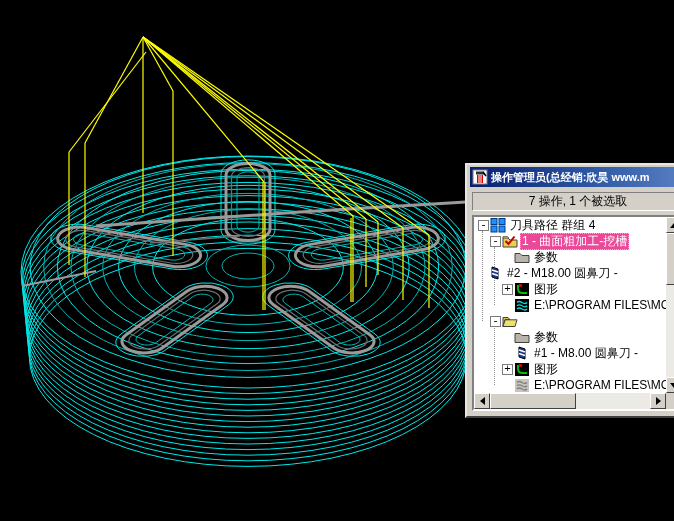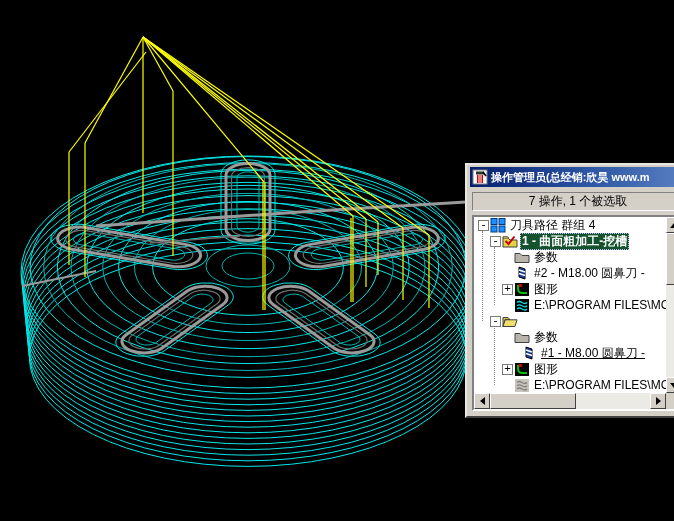--- a/index.html
+++ b/index.html
@@ -33,21 +33,21 @@
   .rows{position:absolute;left:0;top:0;right:16px;bottom:16px;overflow:hidden;background:#fff;}
   .trow{height:16px;display:flex;align-items:center;font-size:12px;white-space:nowrap;position:relative;z-index:2;}
   .slot{width:13px;flex:none;display:flex;align-items:center;justify-content:center;}
   .xp{
     width:11px;height:11px;box-sizing:border-box;background:#fff;border:1px solid #7b7b7b;
     font-size:11px;line-height:8px;text-align:center;color:#000;font-family:"Liberation Mono","DejaVu Sans Mono",monospace;
   }
   .ticon{width:18px;flex:none;display:flex;align-items:center;}
   .ticon svg{display:block;}
   .tlabel{padding:0 2px;color:#000;}
-  .trow.sel .tlabel{background:#14532d;color:#fff;font-weight:bold;outline:1px dotted #c0c0ff;outline-offset:-1px;}
+  .trow.sel .tlabel{background:#ec4899;color:#fff;font-weight:normal;outline:1px dotted #c0c0ff;outline-offset:-1px;}
   .guide{position:absolute;width:0;border-left:1px dotted #909090;z-index:1;}
   
   .vscroll{position:absolute;right:0;top:0;bottom:16px;width:16px;background:#eceae4;}
   .hscroll{position:absolute;left:0;bottom:0;right:16px;height:16px;background:#eceae4;display:flex;align-items:center;}
   .corner{position:absolute;right:0;bottom:0;width:16px;height:16px;background:#d4d0c8;}
   .sbtn{
     width:16px;height:16px;flex:none;box-sizing:border-box;background:#d4d0c8;
     border:1px solid;border-color:#ffffff #404040 #404040 #ffffff;
     display:flex;align-items:center;justify-content:center;
   }
@@ -204,21 +204,21 @@
         </div>
         <div class="trow" style="padding-left: 27px;">
           <span class="slot"></span>
           <span class="ticon">
             <svg width="16" height="16">
               <path d="M1 4.5 L6 4.5 L8 6.5 L15 6.5 L15 13.5 L1 13.5 Z" fill="#b8b4ac" stroke="#404040"></path>
             </svg>
           </span>
           <span class="tlabel">参数</span>
         </div>
-        <div class="trow" style="padding-left: 27px;">
+        <div class="trow" style="">
           <span class="slot"></span>
           <span class="ticon">
             <svg width="16" height="16">
               <path d="M5 2 L11 4 L11 14 L5 12 Z" fill="#1a3c9a" stroke="#000000"></path>
               <path d="M5 5 L11 7 M5 8.5 L11 10.5" stroke="#ffffff" stroke-width="1.4"></path>
             </svg>
           </span>
           <span class="tlabel">#2 - M18.00 圆鼻刀 -</span>
         </div>
         <div class="trow" style="padding-left: 27px;">
@@ -257,21 +257,21 @@
         </div>
         <div class="trow" style="padding-left: 27px;">
           <span class="slot"></span>
           <span class="ticon">
             <svg width="16" height="16">
               <path d="M1 4.5 L6 4.5 L8 6.5 L15 6.5 L15 13.5 L1 13.5 Z" fill="#b8b4ac" stroke="#404040"></path>
             </svg>
           </span>
           <span class="tlabel">参数</span>
         </div>
-        <div class="trow" style="padding-left: 34px; text-decoration: underline;">
+        <div class="trow" style="padding-left: 27px;">
           <span class="slot"></span>
           <span class="ticon">
             <svg width="16" height="16">
               <path d="M5 2 L11 4 L11 14 L5 12 Z" fill="#1a3c9a" stroke="#000000"></path>
               <path d="M5 5 L11 7 M5 8.5 L11 10.5" stroke="#ffffff" stroke-width="1.4"></path>
             </svg>
           </span>
           <span class="tlabel">#1 - M8.00 圆鼻刀 -</span>
         </div>
         <div class="trow" style="padding-left: 27px;">

